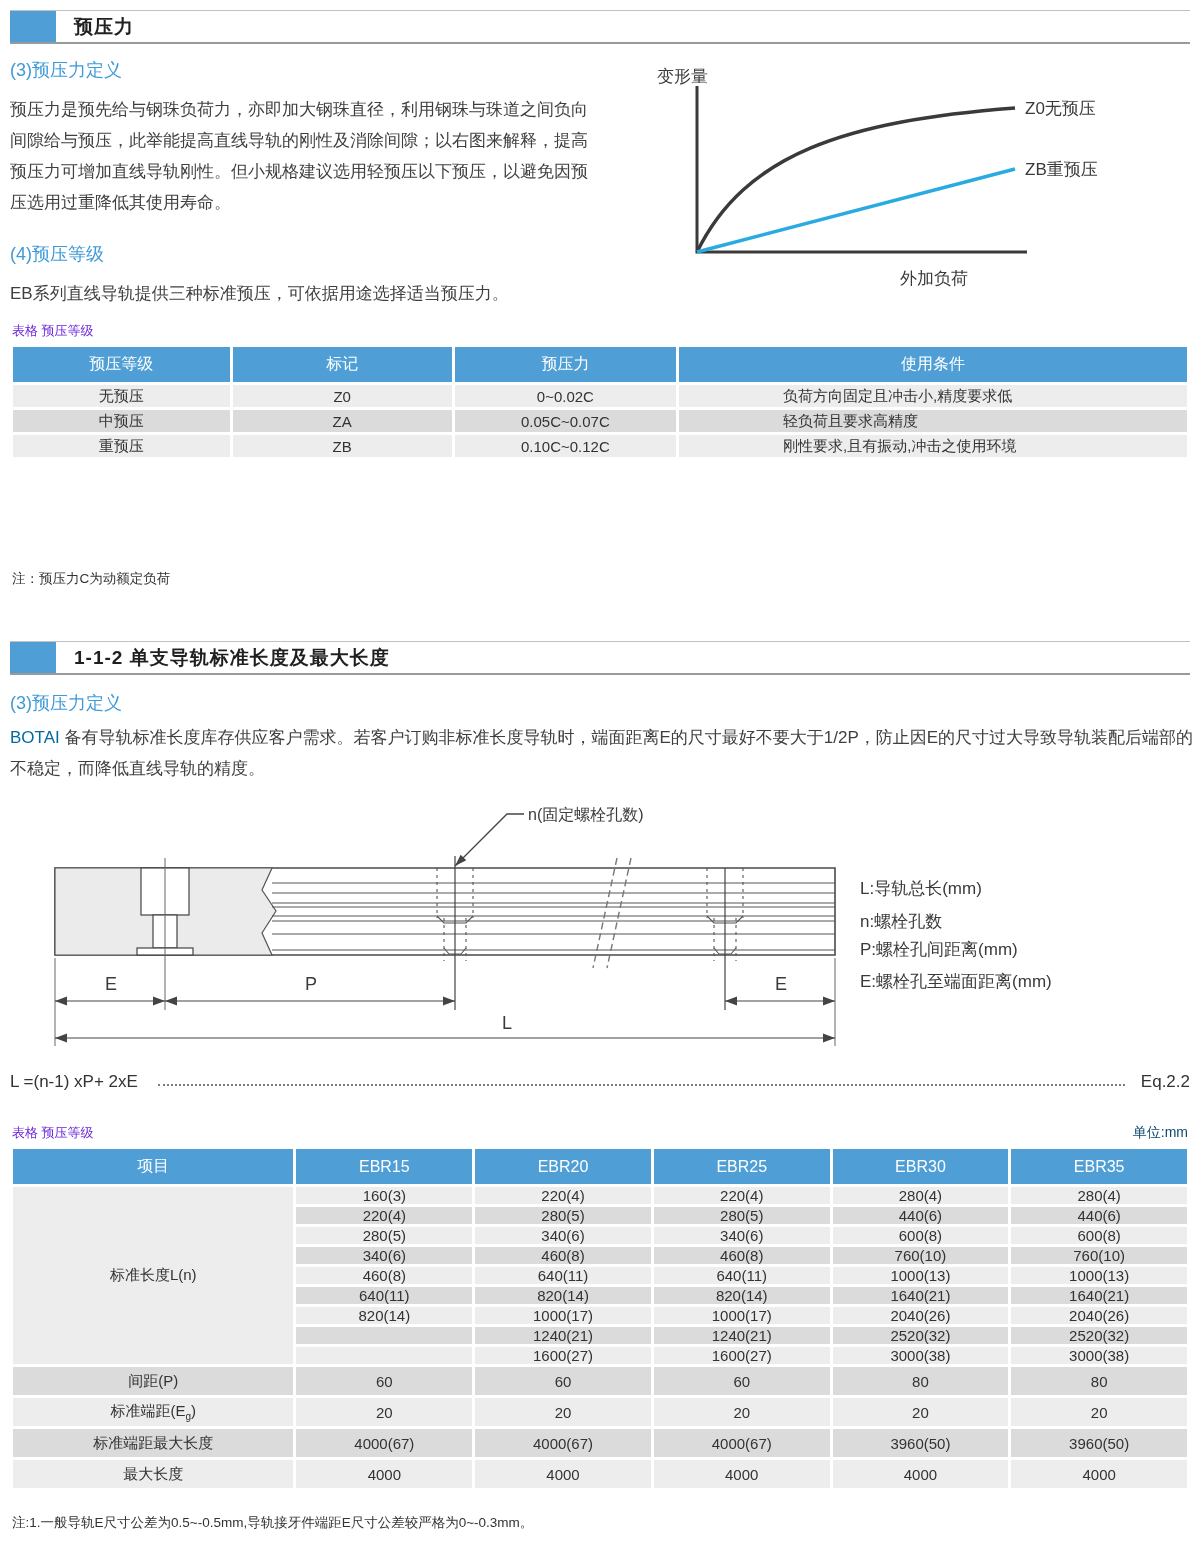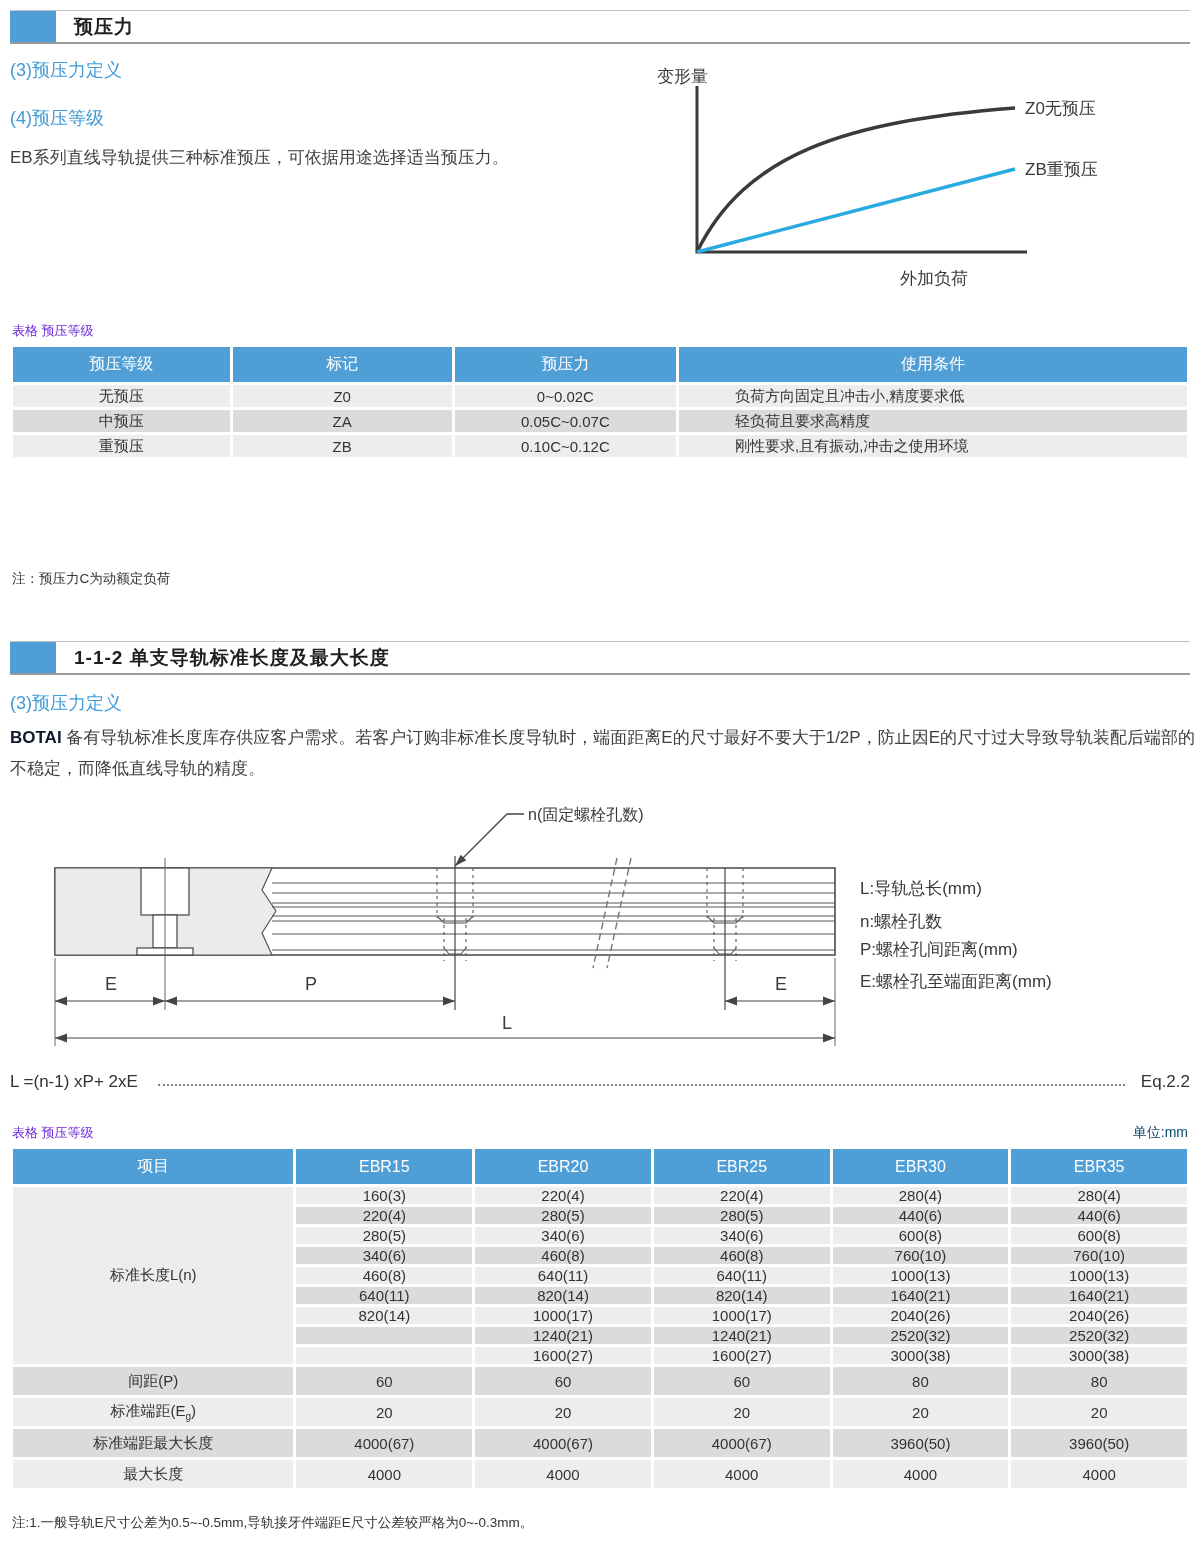--- a/index.html
+++ b/index.html
@@ -9,33 +9,33 @@
   }
   
   .band { position:absolute; left:10px; right:10px; height:34px;
     border-top:1px solid #c2c2c2; border-bottom:2px solid #9a9a9a;
     display:flex; align-items:center; box-sizing:border-box; background:#fff; }
   .band .block { width:46px; align-self:stretch; background:#4f9fd6; }
   .band .btitle { margin-left:18px; font-size:19px; font-weight:bold; color:#1f1f1f; letter-spacing:1px; }
 
   .blue-h { color:#3f9ad8; font-size:18px; }
   .para { font-size:17px; line-height:31px; color:#3f3f3f; }
-  .brand { color:#0f172a;font-weight:bold; }
+  .brand { color:#0369a1; }
 
   .caption { font-size:13px; color:#6d28d9; }
   .unit { font-size:14px; color:#0c4a6e; }
   .note-text { font-size:13.5px; color:#333; line-height:21px; }
 
   table { border-collapse:separate; border-spacing:3px; table-layout:fixed; width:1180px; }
   th { background:#4f9fd6; color:#ffffff; font-weight:normal; font-size:16px; height:35px; padding:0; }
   td { font-size:15px; text-align:center; color:#333; padding:0; height:22px; }
   tbody tr:nth-child(odd) td { background:#ededed; }
   tbody tr:nth-child(even) td { background:#dbdbdb; }
 
-  #table1 td.cond { text-align:left; padding-left:56px; }
+  #table1 td.cond { text-align:left; padding-left:104px; }
 
   #table3 tr.lrow td { height:17px; }
   #table3 tr.brow td { height:28px; }
   #table3 td.item-label { background:#ededed; }
 
   .abs { position:absolute; }
   .eq-row { display:flex; align-items:center; font-size:17px; color:#333; }
   .eq-dots { flex:1; height:2px; border-bottom:2px dotted #7d7d7d; margin:0 16px 0 20px; transform:translateY(2px); }
   .cap-row { display:flex; justify-content:space-between; align-items:flex-end; }
 
@@ -47,20 +47,21 @@
 
 <div class="page">
 
   <div class="band" style="top:10px;">
     <div class="block"></div>
     <div class="btitle">预压力</div>
   </div>
 
   <div class="abs" style="top:58px; left:10px; width:585px;">
     <div class="blue-h" style="margin-bottom:12px;">(3)预压力定义</div>
+    <div class="para">预压力是预先给与钢珠负荷力，亦即加大钢珠直径，利用钢珠与珠道之间负向间隙给与预压，此举能提高直线导轨的刚性及消除间隙；以右图来解释，提高预压力可增加直线导轨刚性。但小规格建议选用轻预压以下预压，以避免因预压选用过重降低其使用寿命。</div>
     <div class="blue-h" style="margin-top:24px; margin-bottom:12px;">(4)预压等级</div>
     <div class="para">EB系列直线导轨提供三种标准预压，可依据用途选择适当预压力。</div>
   </div>
 
   <div class="abs" style="top:66px; left:645px; width:550px; height:235px;">
     <svg width="550" height="235" viewBox="0 0 550 235">
       <path d="M52,20 V186 H382" fill="none" stroke="#3a3a3a" stroke-width="3"></path>
       <path d="M52,186 C 100,88 200,55 370,42" fill="none" stroke="#3a3a3a" stroke-width="3.5"></path>
       <path d="M52,186 L370,103" fill="none" stroke="#29abe2" stroke-width="3.5"></path>
       <text x="12" y="16" font-size="17">变形量</text>

